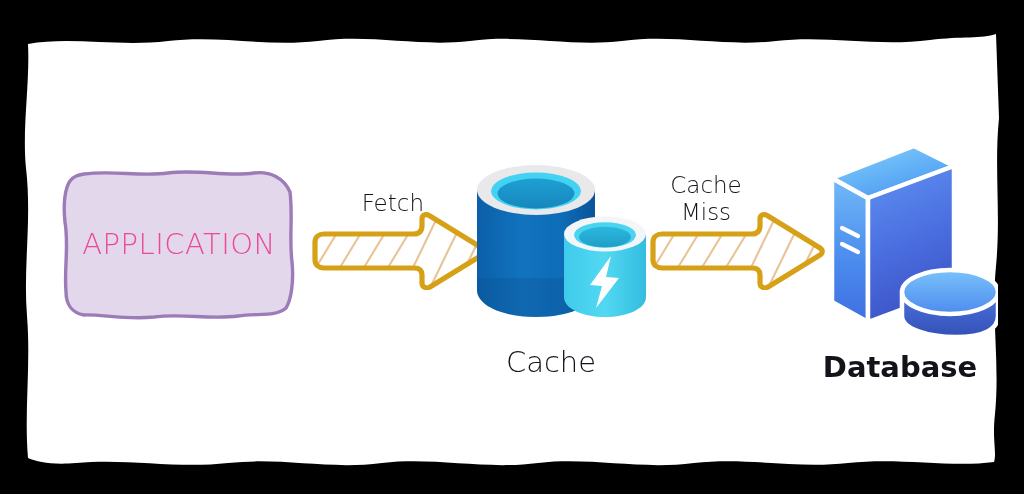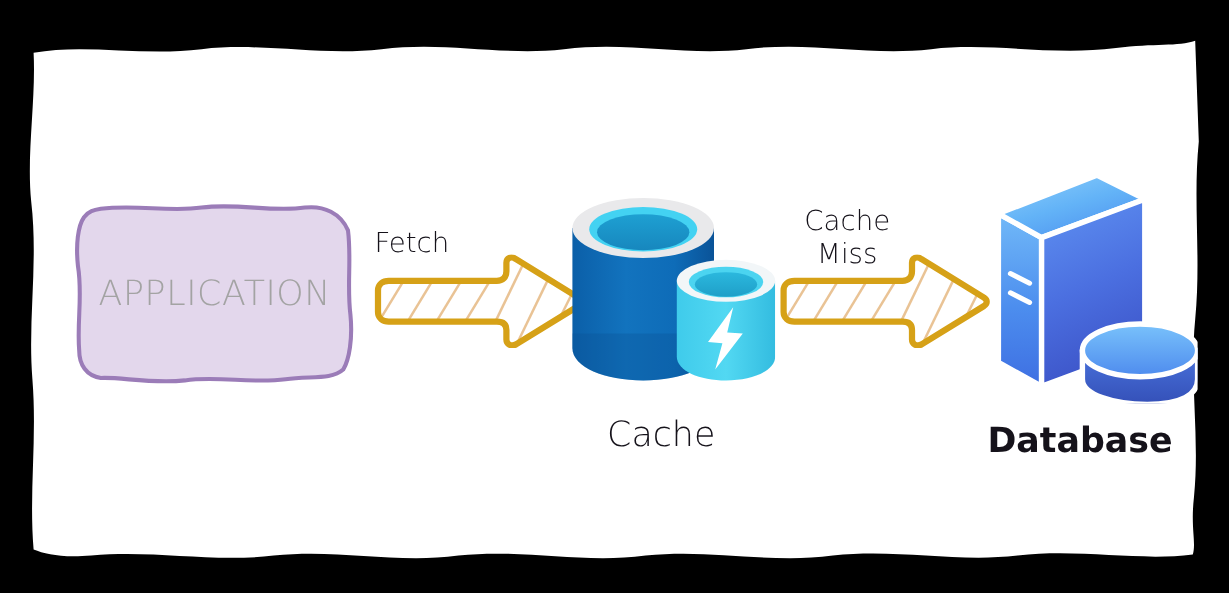--- a/index.html
+++ b/index.html
@@ -61,42 +61,42 @@
     top: 0;
     width: 234px;
     height: 152px;
     display: flex;
     align-items: center;
     justify-content: center;
     font-family: "DejaVu Sans", sans-serif;
     font-weight: 300;
     font-size: 29px;
     letter-spacing: 0.5px;
-    color: #a3a3a3;
+    color: #ec4899;
     white-space: nowrap;
   }
 
   
   .arrow {
     position: absolute;
   }
   .arrow-1 { left: 306px; top: 212px; width: 182px; height: 78px; }
   .arrow-2 { left: 644px; top: 212px; width: 182px; height: 78px; }
 
   .arrow-caption {
     position: absolute;
     font-family: "DejaVu Sans", sans-serif;
     font-weight: 300;
     font-size: 23px;
     color: #15121a;
     text-align: center;
     line-height: 1.18;
     white-space: pre-line;
   }
-  .caption-1 { left: 312px; top: 190px; width: 112px; text-align: left; }
+  .caption-1 { left: 312px; top: 190px; width: 112px; text-align: right; }
   .caption-2 { left: 650px; top: 172px; width: 112px; }
 
   
   .cache-group {
     position: absolute;
     left: 466px;
     top: 160px;
     width: 180px;
     height: 168px;
   }

